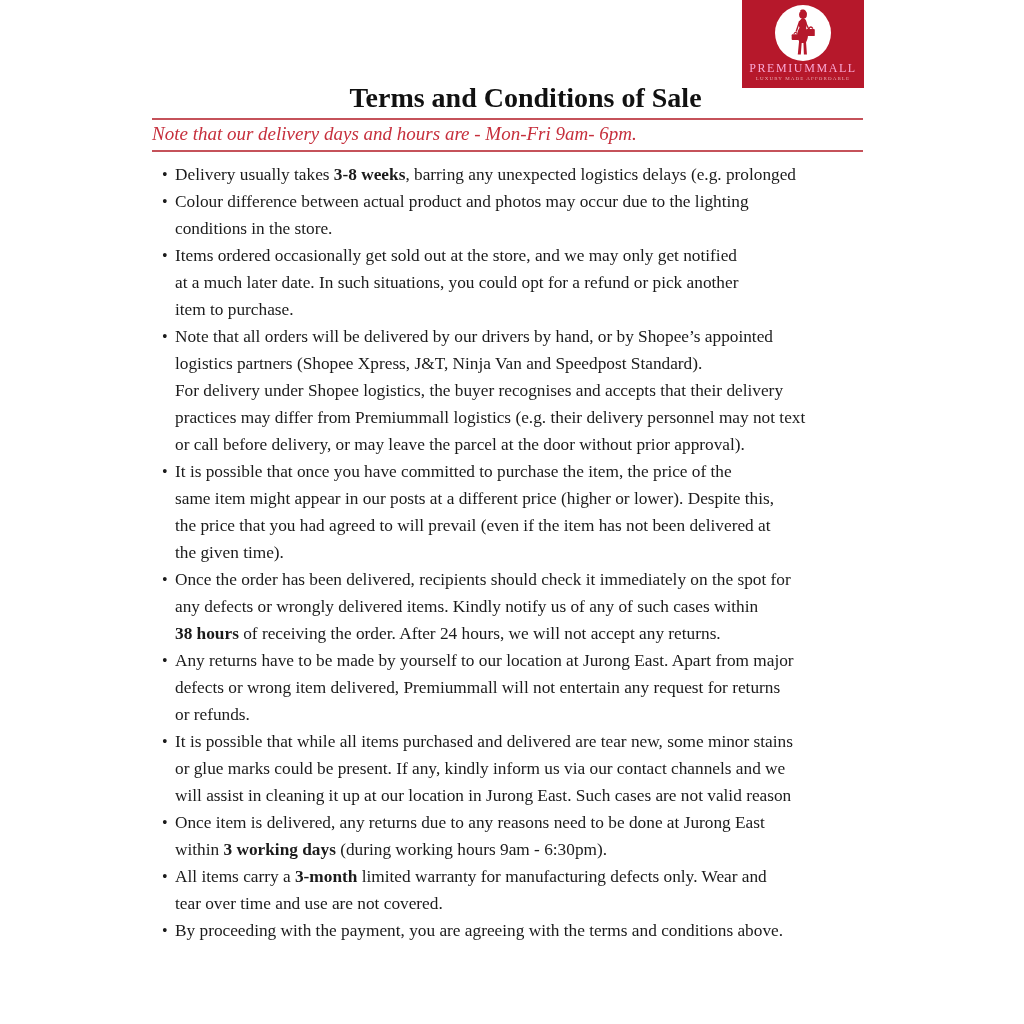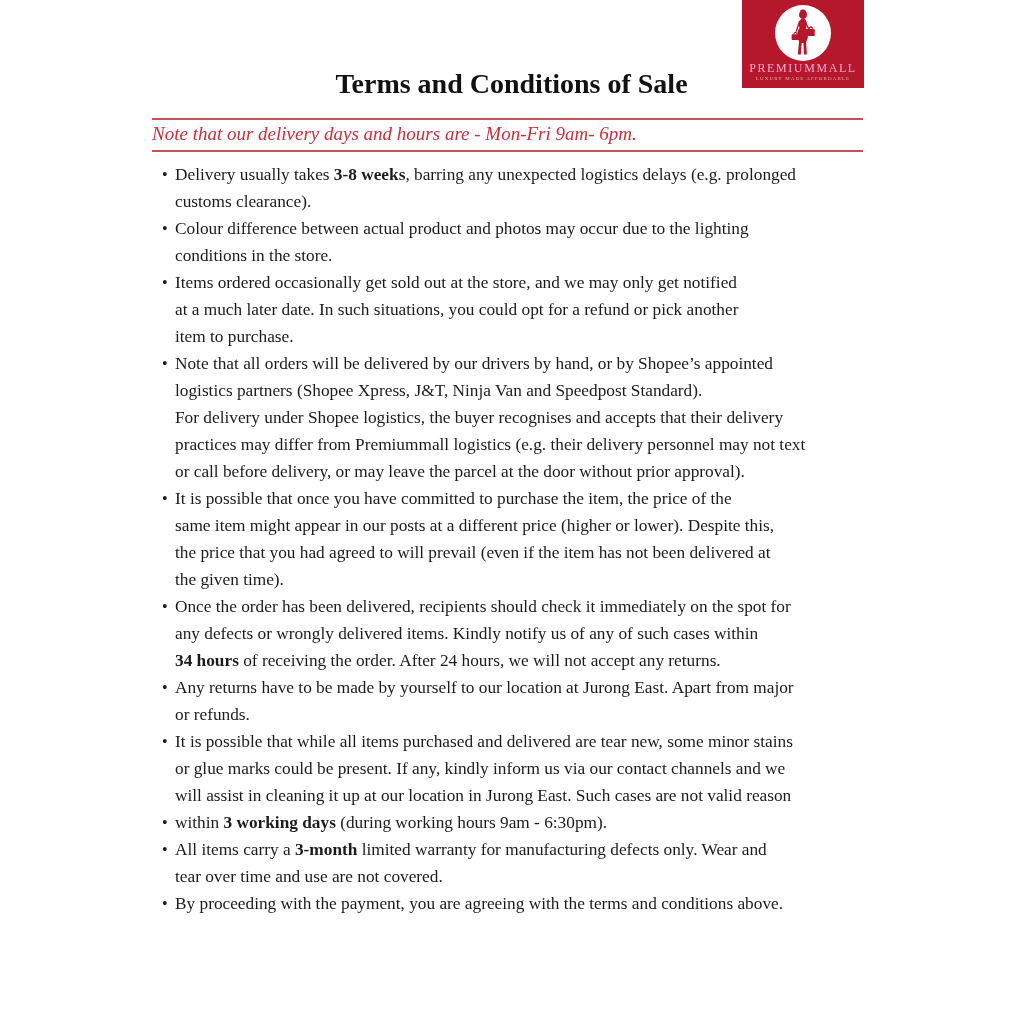--- a/index.html
+++ b/index.html
@@ -10,21 +10,21 @@
   
   .logo{position:absolute;left:742px;top:0;width:122px;height:88px;
         background:#b6182b;text-align:center;}
   .logo-circle{width:56px;height:56px;border-radius:50%;background:#ffffff;
         margin:5px auto 1px auto;display:flex;align-items:center;justify-content:center;overflow:hidden;}
   .logo-circle svg{width:44px;height:48px;display:block;}
   .brand{color:#f9a8d4;font-size:12px;letter-spacing:1.6px;line-height:13px;white-space:nowrap;}
   .tagline{color:#e8aab2;font-size:5px;letter-spacing:1.1px;line-height:7px;white-space:nowrap;}
 
   
-  h1{margin:4px;position:absolute;left:152px;width:711px;top:64px;
+  h1{margin:18px;position:absolute;left:152px;width:711px;top:64px;
      text-align:center;font-size:28px;font-weight:bold;color:#111;}
 
   
   .rule{position:absolute;left:152px;width:711px;height:2px;background:#c5525a;}
   .rule-top{top:118px;}
   .rule-bottom{top:150px;}
   .note{position:absolute;left:152px;width:711px;top:123px;text-align:left;
         font-style:italic;font-size:19px;color:#c62f3c;white-space:nowrap;}
 
   
@@ -65,21 +65,20 @@
 
   <div class="rule rule-top"></div>
   <div class="note">Note that our delivery days and hours are - Mon-Fri 9am- 6pm.</div>
   <div class="rule rule-bottom"></div>
 
   <ul class="terms">
       <li>
         <span class="marker">•</span>
         <span class="li-content">
           <span class="tline"><span>Delivery usually takes </span><b>3-8 weeks</b><span>, barring any unexpected logistics delays (e.g. prolonged</span></span>
-          <span class="tline"><span>customs clearance).</span></span>
         </span>
       </li>
       <li>
         <span class="marker">•</span>
         <span class="li-content">
           <span class="tline"><span>Colour difference between actual product and photos may occur due to the lighting</span></span>
           <span class="tline"><span>conditions in the store.</span></span>
         </span>
       </li>
       <li>
@@ -107,41 +106,43 @@
           <span class="tline"><span>same item might appear in our posts at a different price (higher or lower). Despite this,</span></span>
           <span class="tline"><span>the price that you had agreed to will prevail (even if the item has not been delivered at</span></span>
           <span class="tline"><span>the given time).</span></span>
         </span>
       </li>
       <li>
         <span class="marker">•</span>
         <span class="li-content">
           <span class="tline"><span>Once the order has been delivered, recipients should check it immediately on the spot for</span></span>
           <span class="tline"><span>any defects or wrongly delivered items. Kindly notify us of any of such cases within</span></span>
-          <span class="tline"><b>34 hours</b><span> of receiving the order. After 24 hours, we will not accept any returns.</span></span>
+          <span class="tline"><b>38 hours</b><span> of receiving the order. After 24 hours, we will not accept any returns.</span></span>
         </span>
       </li>
       <li>
         <span class="marker">•</span>
         <span class="li-content">
           <span class="tline"><span>Any returns have to be made by yourself to our location at Jurong East. Apart from major</span></span>
+          <span class="tline"><span>defects or wrong item delivered, Premiummall will not entertain any request for returns</span></span>
           <span class="tline"><span>or refunds.</span></span>
         </span>
       </li>
       <li>
         <span class="marker">•</span>
         <span class="li-content">
           <span class="tline"><span>It is possible that while all items purchased and delivered are tear new, some minor stains</span></span>
           <span class="tline"><span>or glue marks could be present. If any, kindly inform us via our contact channels and we</span></span>
           <span class="tline"><span>will assist in cleaning it up at our location in Jurong East. Such cases are not valid reason</span></span>
         </span>
       </li>
       <li>
         <span class="marker">•</span>
         <span class="li-content">
+          <span class="tline"><span>Once item is delivered, any returns due to any reasons need to be done at Jurong East</span></span>
           <span class="tline"><span>within </span><b>3 working days</b><span> (during working hours 9am - 6:30pm).</span></span>
         </span>
       </li>
       <li>
         <span class="marker">•</span>
         <span class="li-content">
           <span class="tline"><span>All items carry a </span><b>3-month</b><span> limited warranty for manufacturing defects only. Wear and</span></span>
           <span class="tline"><span>tear over time and use are not covered.</span></span>
         </span>
       </li>

